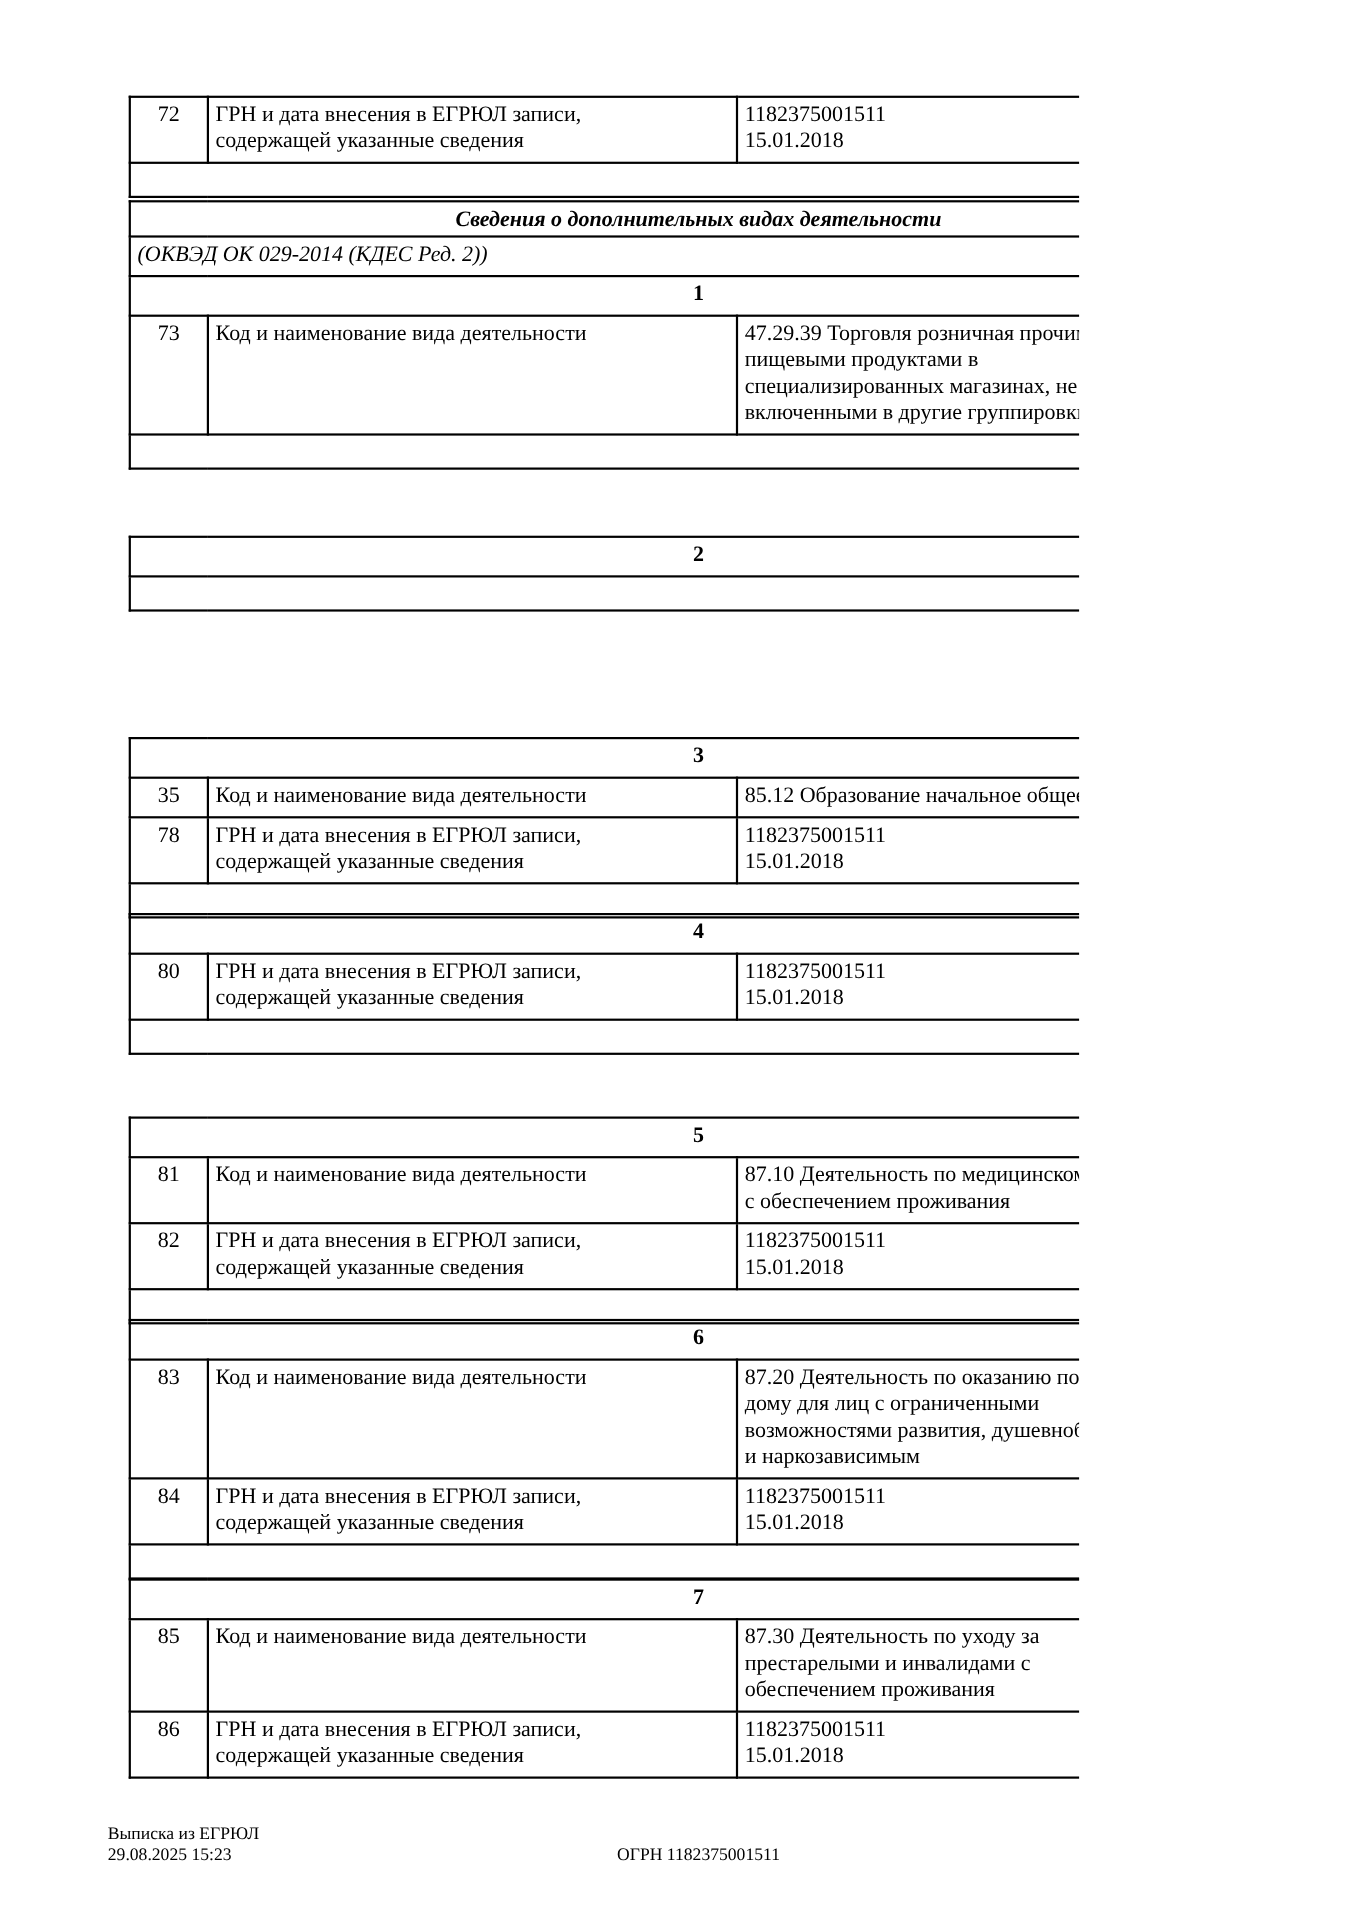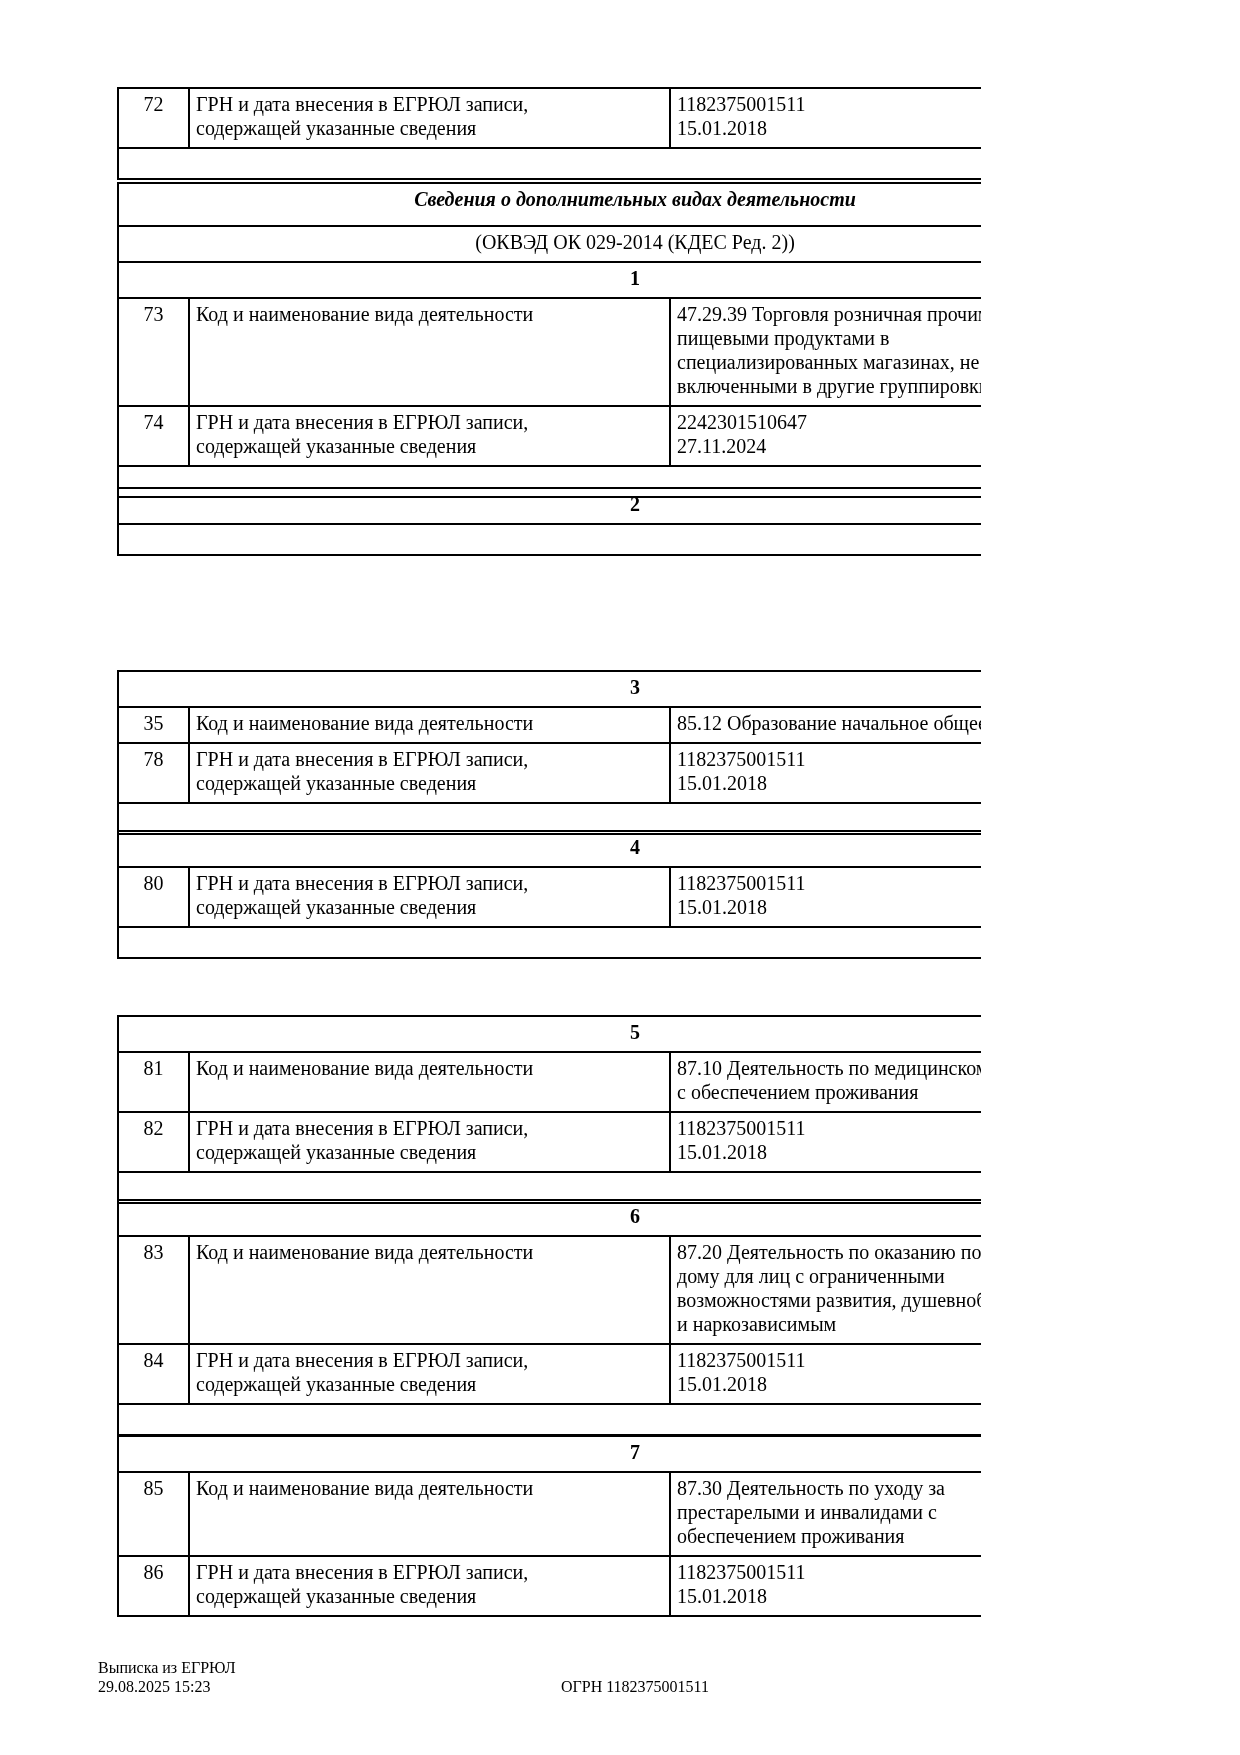--- a/index.html
+++ b/index.html
@@ -36,24 +36,25 @@
     white-space: pre-line;
   }
   td.sect {
     text-align: center;
     font-weight: bold;
   }
   td.title {
     text-align: center;
     font-weight: bold;
     font-style: italic;
-    padding-bottom: 14px;
+    padding-bottom: 3px;
   }
   td.subtitle {
-    text-align: center;
+    text-align: left;
+    font-style: italic;
     margin-top: 37px;
   }
   td.spacer {
     height: 29px;
     padding: 0;
   }
   .footer {
     position: absolute;
     left: 0;
     top: 1658px;
@@ -122,27 +123,20 @@
     <tr>
       <td class="sect" colspan="3">1</td>
     </tr>
     <tr>
       <td class="num">73</td>
       <td class="lbl">Код и наименование вида деятельности</td>
       <td class="val">47.29.39 Торговля розничная прочими
 пищевыми продуктами в
 специализированных магазинах, не
 включенными в другие группировки</td>
-    </tr>
-    <tr>
-      <td class="num">74</td>
-      <td class="lbl">ГРН и дата внесения в ЕГРЮЛ записи,
-содержащей указанные сведения</td>
-      <td class="val">2242301510647
-27.11.2024</td>
     </tr>
     <tr>
           <td class="spacer" colspan="3"></td>
         </tr>
   </tbody>
     </table>
 
   <table class="block" style="top:487px">
     <colgroup>
         <col style="width:71px">

